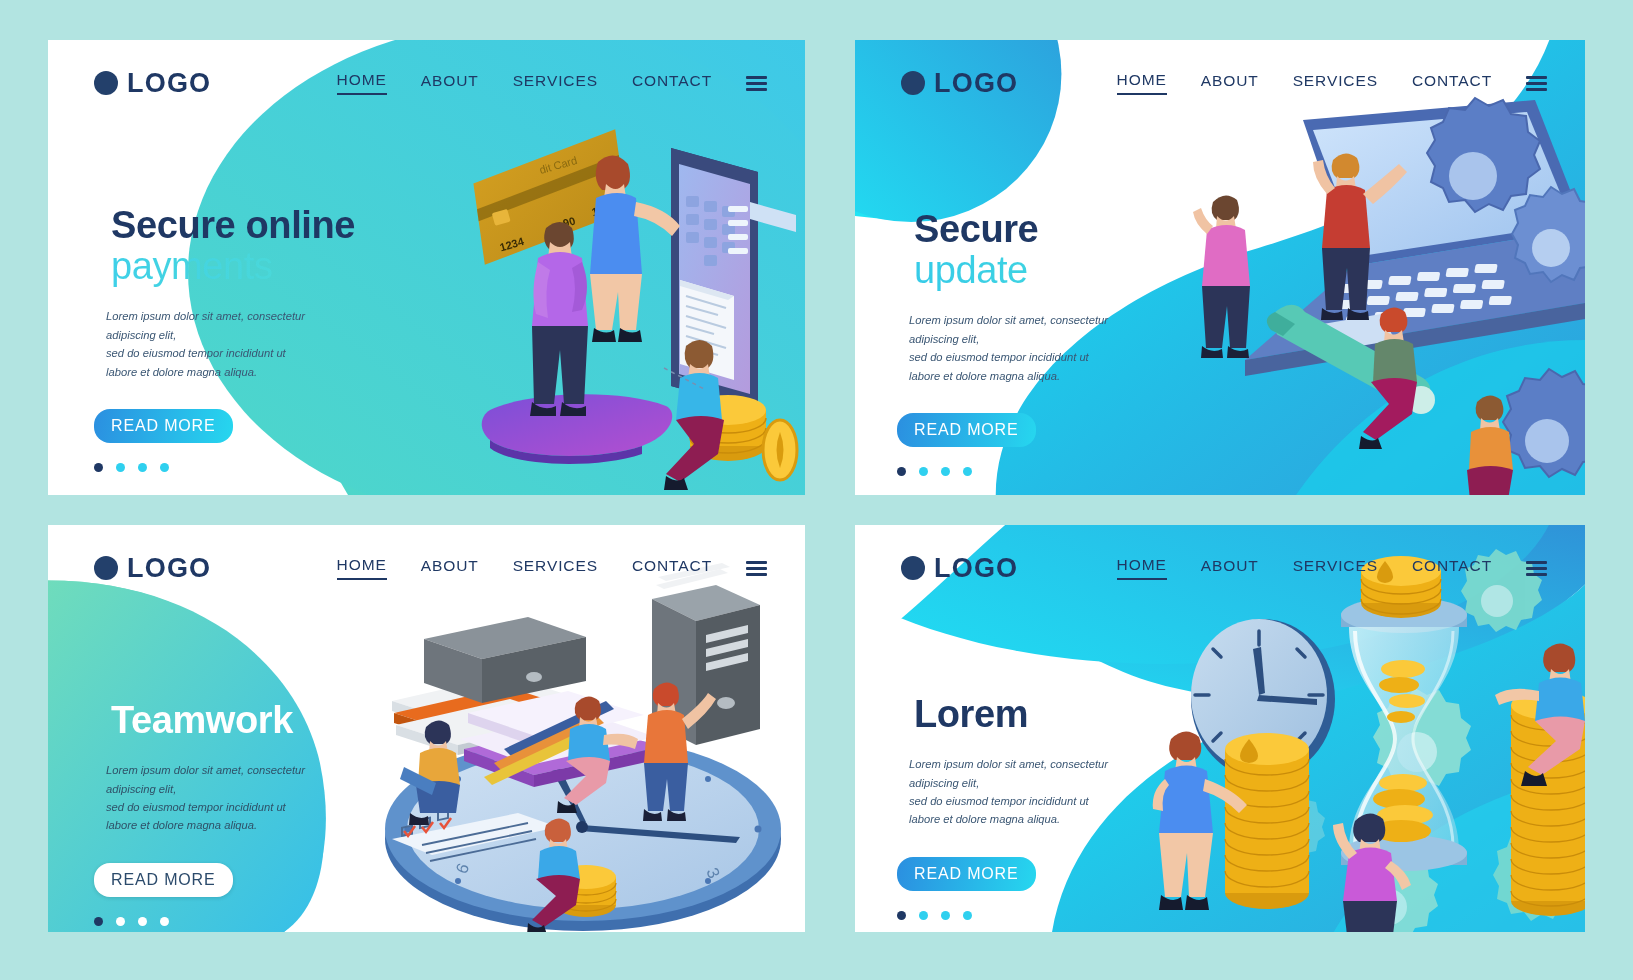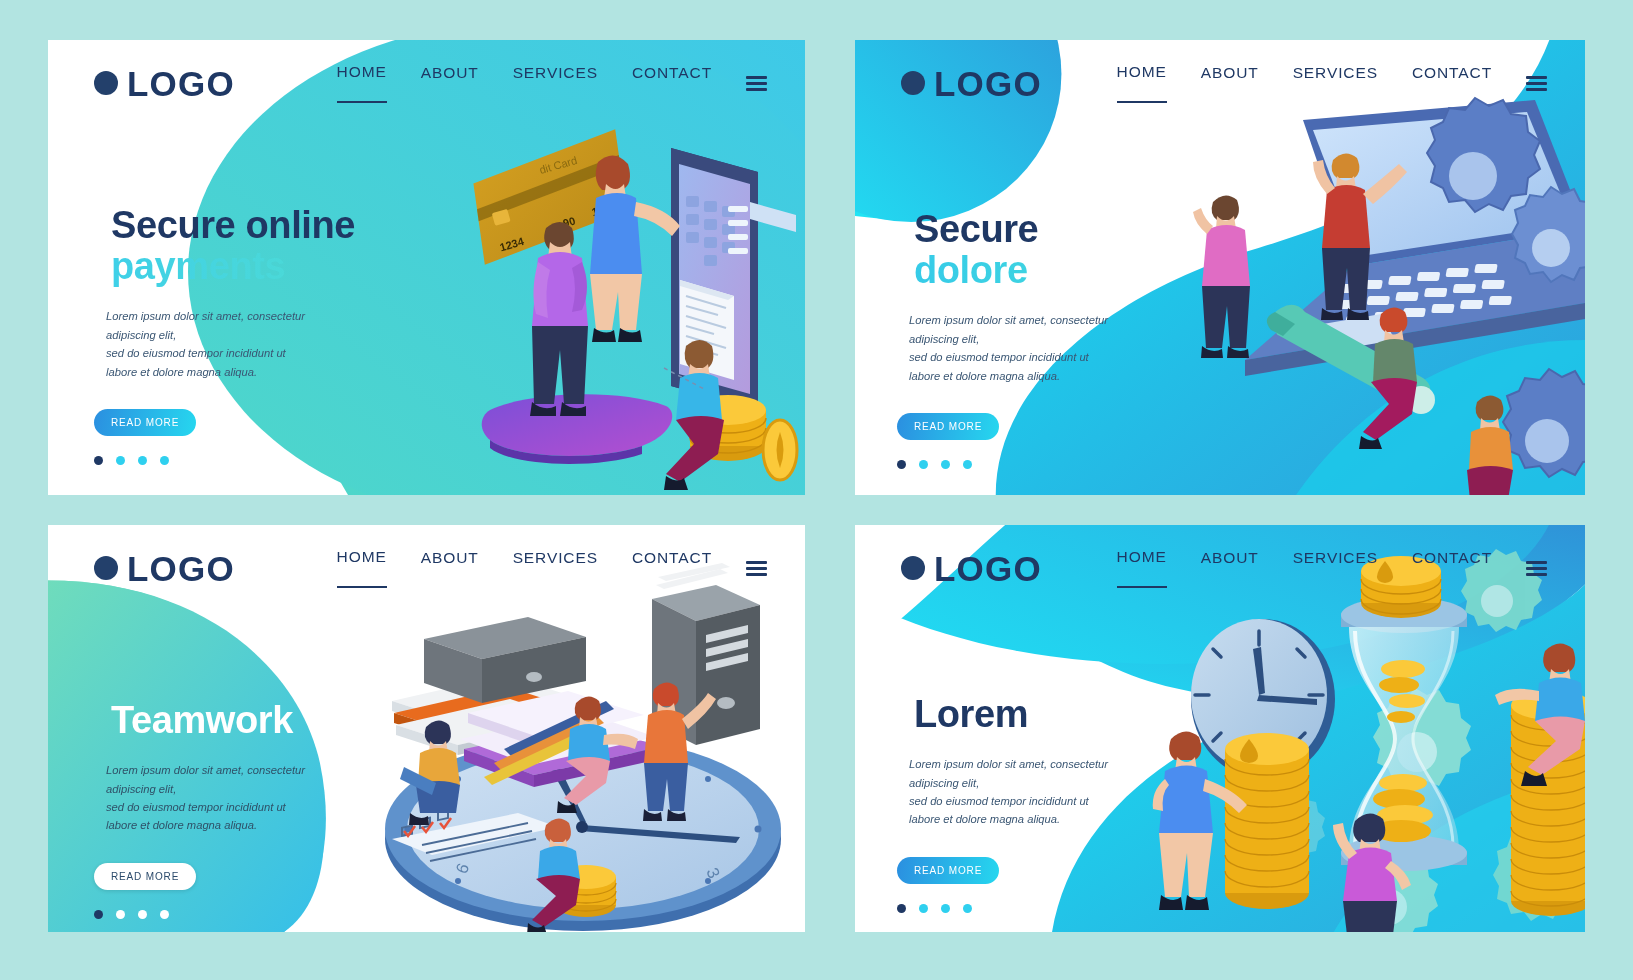--- a/index.html
+++ b/index.html
@@ -33,47 +33,47 @@
     position:absolute;top:0;left:0;right:0;height:86px;
     display:flex;align-items:center;justify-content:space-between;
     padding:0 38px 0 46px;box-sizing:border-box;z-index:6;
   }
   .logo{display:flex;align-items:center;gap:9px;}
   .logo-dot{
     width:24px;height:24px;border-radius:50%;
     background:#23406b;display:block;flex:none;
   }
   .logo-text{
-    font-size:35px;font-weight:bold;letter-spacing:1.2px;
+    font-size:27px;font-weight:bold;letter-spacing:1.2px;
     color:#1f3864;line-height:1;text-align:center;
   }
   .nav{display:flex;align-items:center;gap:34px;}
   .nav a{
     font-size:15.5px;letter-spacing:.9px;color:#1f3864;
-    text-decoration:none;padding-bottom:20px;font-weight:500;
+    text-decoration:none;padding-bottom:4px;font-weight:500;
   }
   .nav a.active{border-bottom:2px solid #1f3864;}
   .burger{display:flex;flex-direction:column;gap:3px;width:21px;cursor:pointer;}
   .burger i{display:block;height:3px;background:#1f3864;border-radius:1px;}
 
   
   .hero{position:absolute;z-index:6;}
   .h-title{
     font-size:38px;font-weight:bold;line-height:1.08;
     color:#1f3864;letter-spacing:-0.4px;margin:17px;
   }
-  .h-title .l2{display:block;font-weight:700;}
+  .h-title .l2{display:block;font-weight:400;}
   .h-sub{
     margin:20px 0 0 12px;font-size:11.2px;font-style:italic;
     line-height:1.65;color:#3a5673;max-width:235px;
   }
   .btn{
     display:inline-block;margin-top:28px;
     padding:8px 17px;border-radius:16px;
-    font-size:10px;letter-spacing:.85px;font-weight:500;
+    font-size:16px;letter-spacing:.85px;font-weight:500;
     cursor:pointer;border:none;
   }
   .btn-grad{
     background:linear-gradient(100deg,#2b8fe0 0%,#26d7ef 100%);
     color:#ffffff;
   }
   .btn-white{background:#ffffff;color:#2b4a6b;box-shadow:0 1px 4px rgba(0,0,0,.14);}
   .dots{display:flex;gap:13px;margin-top:20px;}
   .dots span{width:9px;height:9px;border-radius:50%;background:#2fd0ef;display:block;}
   .dots span.on{background:#1f3864;}
@@ -394,21 +394,21 @@
             <i></i>
             <i></i>
             <i></i>
           </span>
       </nav>
     </div>
 
     <div class="hero" style="left:42px;top:152px;">
       <h1 class="h-title">
         <span>Secure</span>
-        <span class="l2 grad2b">dolore</span>
+        <span class="l2 grad2b">update</span>
       </h1>
       <p class="h-sub">
         <span>Lorem ipsum dolor sit amet, consectetur adipiscing elit,</span><br>
         <span>sed do eiusmod tempor incididunt ut</span><br>
         <span>labore et dolore magna aliqua.</span>
       </p>
       <button class="btn btn-grad">READ MORE</button>
       <div class="dots">
         <span class="on"></span>
         <span></span>

